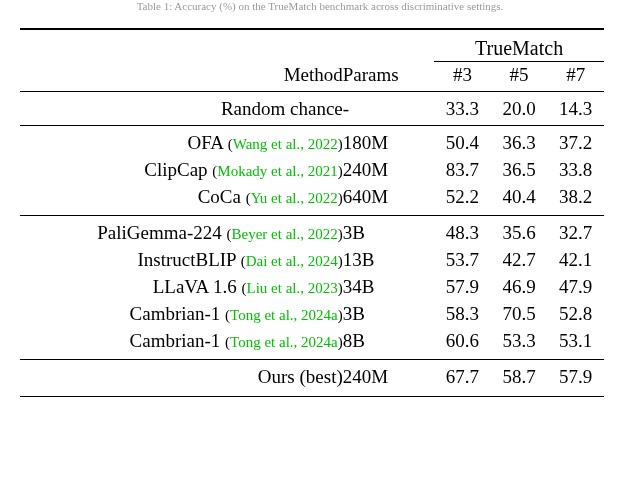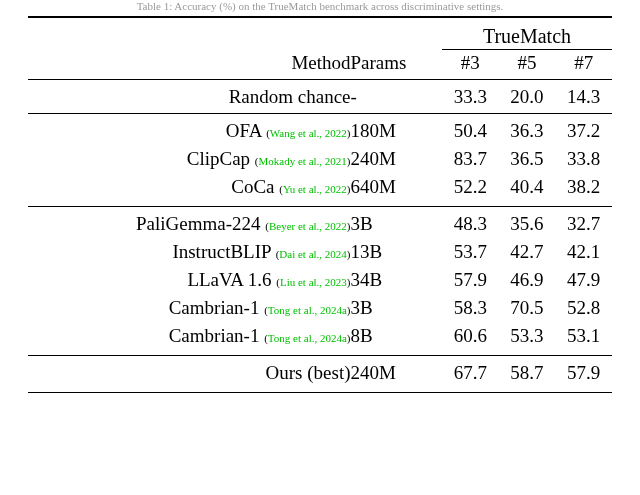--- a/index.html
+++ b/index.html
@@ -12,37 +12,37 @@
     height: 495px;
     font-family: "Liberation Serif", serif;
     color: #000000;
     overflow: hidden;
   }
   .page {
     position: relative;
     width: 640px;
     height: 495px;
     box-sizing: border-box;
-    padding: 0 28px;
+    padding: 0 20px;
   }
   .caption-strip {
     height: 14px;
     font-family: "Liberation Serif", serif;
     font-size: 11px;
     color: #444;
     overflow: hidden;
     white-space: nowrap;
     text-align: center;
     opacity: 0.55;
   }
   table.results {
     width: 584px;
     border-collapse: collapse;
     font-size: 19px;
-    margin-top: 2px;
+    margin-top: 14px;
   }
   table.results td, table.results th {
     padding: 0;
     font-weight: normal;
     vertical-align: baseline;
   }
   .rule-top td, .rule-bottom td, .rule-mid td {
     padding: 0;
     line-height: 0;
     font-size: 0;
@@ -90,21 +90,21 @@
   }
   .sub-head {
     text-align: center;
     font-size: 19px;
   }
   .method-name {
     font-size: 19px;
   }
   .cite {
     color: #00c000;
-    font-size: 11px;
+    font-size: 15px;
   }
   .cite .paren {
     color: #000000;
   }
   .bold {
     font-weight: bold;
   }
   tr.data td {
     height: 25px;
     line-height: 25px;

